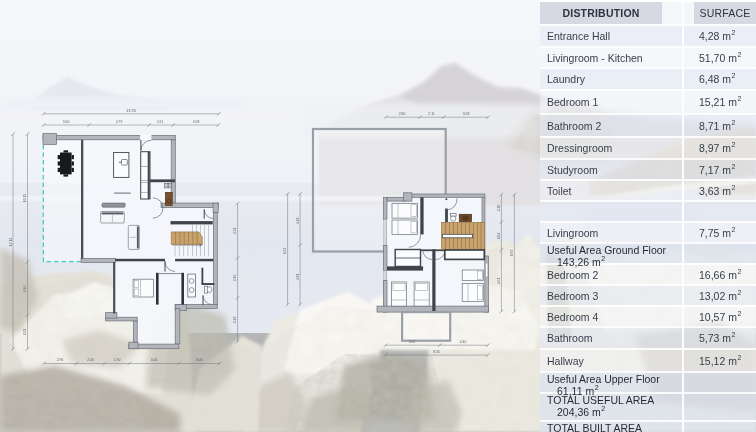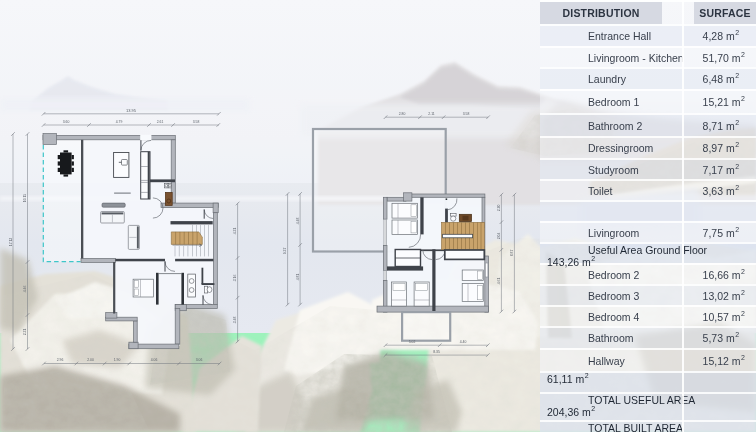--- a/index.html
+++ b/index.html
@@ -1,27 +1,27 @@
 <!DOCTYPE html>
 <html><head>
 <meta charset="utf-8">
 <style>
   html,body{margin:0;padding:0;}
   body{font-family:"Liberation Sans", sans-serif;}
-  #stage{position:relative;width:756px;height:432px;overflow:hidden;background:#86efac;}
+  #stage{position:relative;width:756px;height:432px;overflow:hidden;background:#a3a3a3;}
   #bg{position:absolute;left:0;top:0;}
   #plans{position:absolute;left:0;top:0;}
   
   #tbl{position:absolute;left:540px;top:0;width:216px;height:432px;font-family:"Liberation Sans",sans-serif;}
   .hdr{display:flex;height:24px;box-sizing:border-box;border-top:2px solid rgba(255,255,255,0.9);}
   .hdr .c1{width:142px;background:#d6d9e2;color:#2c3441;font-size:10.5px;font-weight:bold;letter-spacing:.2px;display:flex;align-items:center;justify-content:center;}
-  .hdr .c2{width:72px;background:#d6d9e2;color:#2c3441;font-size:10.5px;font-weight:bold;letter-spacing:.2px;display:flex;align-items:center;justify-content:center;margin-left:32px;}
+  .hdr .c2{width:72px;background:#d6d9e2;color:#2c3441;font-size:10.5px;font-weight:normal;letter-spacing:.2px;display:flex;align-items:center;justify-content:center;margin-left:32px;}
   .row{display:flex;box-sizing:border-box;border-top:2px solid rgba(255,255,255,0.85);}
-  .row .c1{width:142px;padding-left:7px;box-sizing:border-box;display:flex;align-items:center;margin-left:41px;}
-  .row .c2{width:74px;padding-left:7px;box-sizing:border-box;display:flex;align-items:center;}
+  .row .c1{width:142px;padding-left:7px;box-sizing:border-box;display:flex;align-items:center;}
+  .row .c2{width:74px;padding-left:17px;box-sizing:border-box;display:flex;align-items:center;}
   .row{font-size:10.5px;color:#39404d;background:rgba(228,234,244,0.60);}
   .row.alt{background:rgba(246,248,251,0.52);}
   .row.sum{font-weight:normal;color:#1f2733;background:rgba(219,226,238,0.72);flex-direction:column;}
   sup{font-size:7px;line-height:0;position:relative;top:-3px;vertical-align:baseline;margin-left:0.5px;}
   #coldiv{position:absolute;left:142px;top:0;width:2px;height:432px;background:rgba(255,255,255,0.9);}
 </style>
 </head>
 <body>
 <div id="stage">
 
@@ -546,20 +546,21 @@
         <div class="c1">Bathroom</div>
         <div class="c2">5,73 m<sup>2</sup></div>
       </div>
 
   <div class="row alt" style="height:23px">
         <div class="c1">Hallway</div>
         <div class="c2">15,12 m<sup>2</sup></div>
       </div>
 
   <div class="row sum" style="height:21px">
+        <div class="c1">Useful Area Upper Floor</div>
         <div class="c2">61,11 m<sup>2</sup></div>
       </div>
 
   <div class="row sum" style="height:28px">
         <div class="c1">TOTAL USEFUL AREA</div>
         <div class="c2">204,36 m<sup>2</sup></div>
       </div>
 
   <div class="row sum" style="height:24px">
         <div class="c1">TOTAL BUILT AREA</div>

